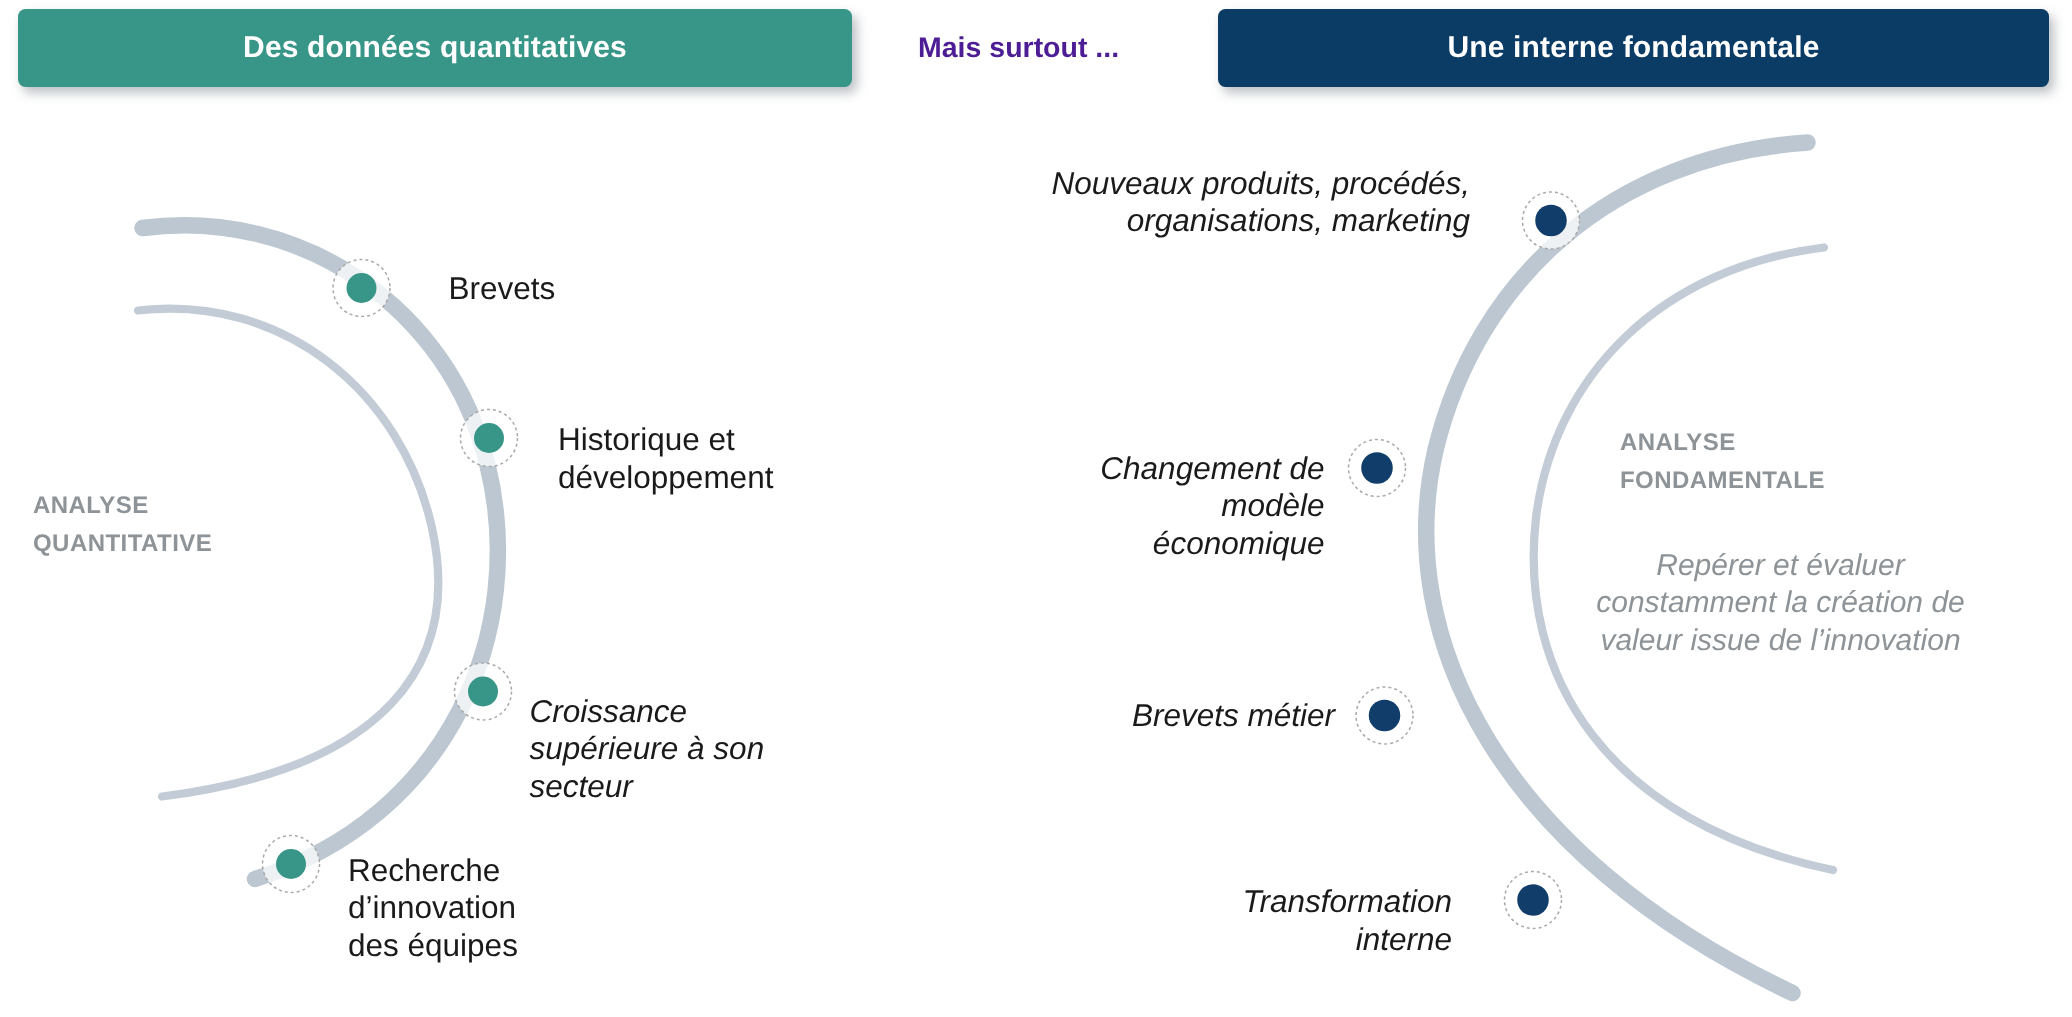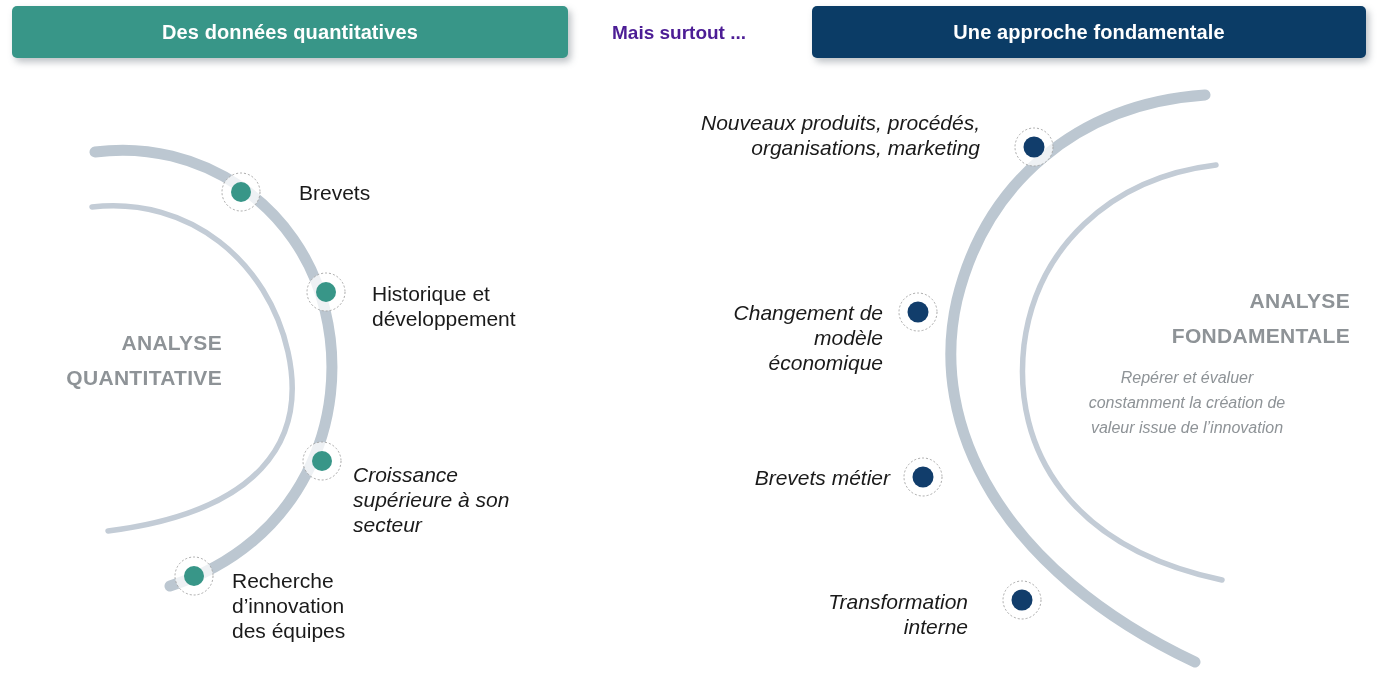--- a/index.html
+++ b/index.html
@@ -29,39 +29,39 @@
 
   
   .node-label{
     position:absolute;font-size:21px;line-height:25px;color:#1a1a1a;
     white-space:pre-line;
   }
   .node-label.r{text-align:right;font-style:italic;}
 
   
   .center-title{
-    position:absolute;font-size:21px;line-height:35px;font-weight:bold;
-    color:#8e9397;text-align:right;white-space:pre-line;letter-spacing:.3px;
+    position:absolute;font-size:16px;line-height:25px;font-weight:bold;
+    color:#8e9397;text-align:left;white-space:pre-line;letter-spacing:.3px;
   }
   .center-sub{
-    position:absolute;font-size:16px;line-height:25px;font-style:italic;
+    position:absolute;font-size:20px;line-height:25px;font-style:italic;
     color:#8e9397;text-align:center;white-space:pre-line;
   }
 </style>
 </head>
 <body>
 
 <div id="btn-quant" class="hdr-btn">
   <span>Des données quantitatives</span>
 </div>
 
 <div class="hdr-mid">Mais surtout ...</div>
 
 <div id="btn-fonda" class="hdr-btn">
-  <span>Une approche fondamentale</span>
+  <span>Une interne fondamentale</span>
 </div>
 
 <div class="diagram">
 <svg width="1381" height="678" viewBox="0 0 1381 678">
 
   <path d="M 95 152 C 200 138 300 205 325 310 C 352 420 300 545 170 586" fill="none" stroke="#bcc7d1" stroke-width="11" stroke-linecap="round"></path>
 
   <path d="M 92 207 C 190 196 268 262 288 352 C 308 443 257 512 108 531" fill="none" stroke="#c3ccd6" stroke-width="5.5" stroke-linecap="round"></path>
 
   <g>

